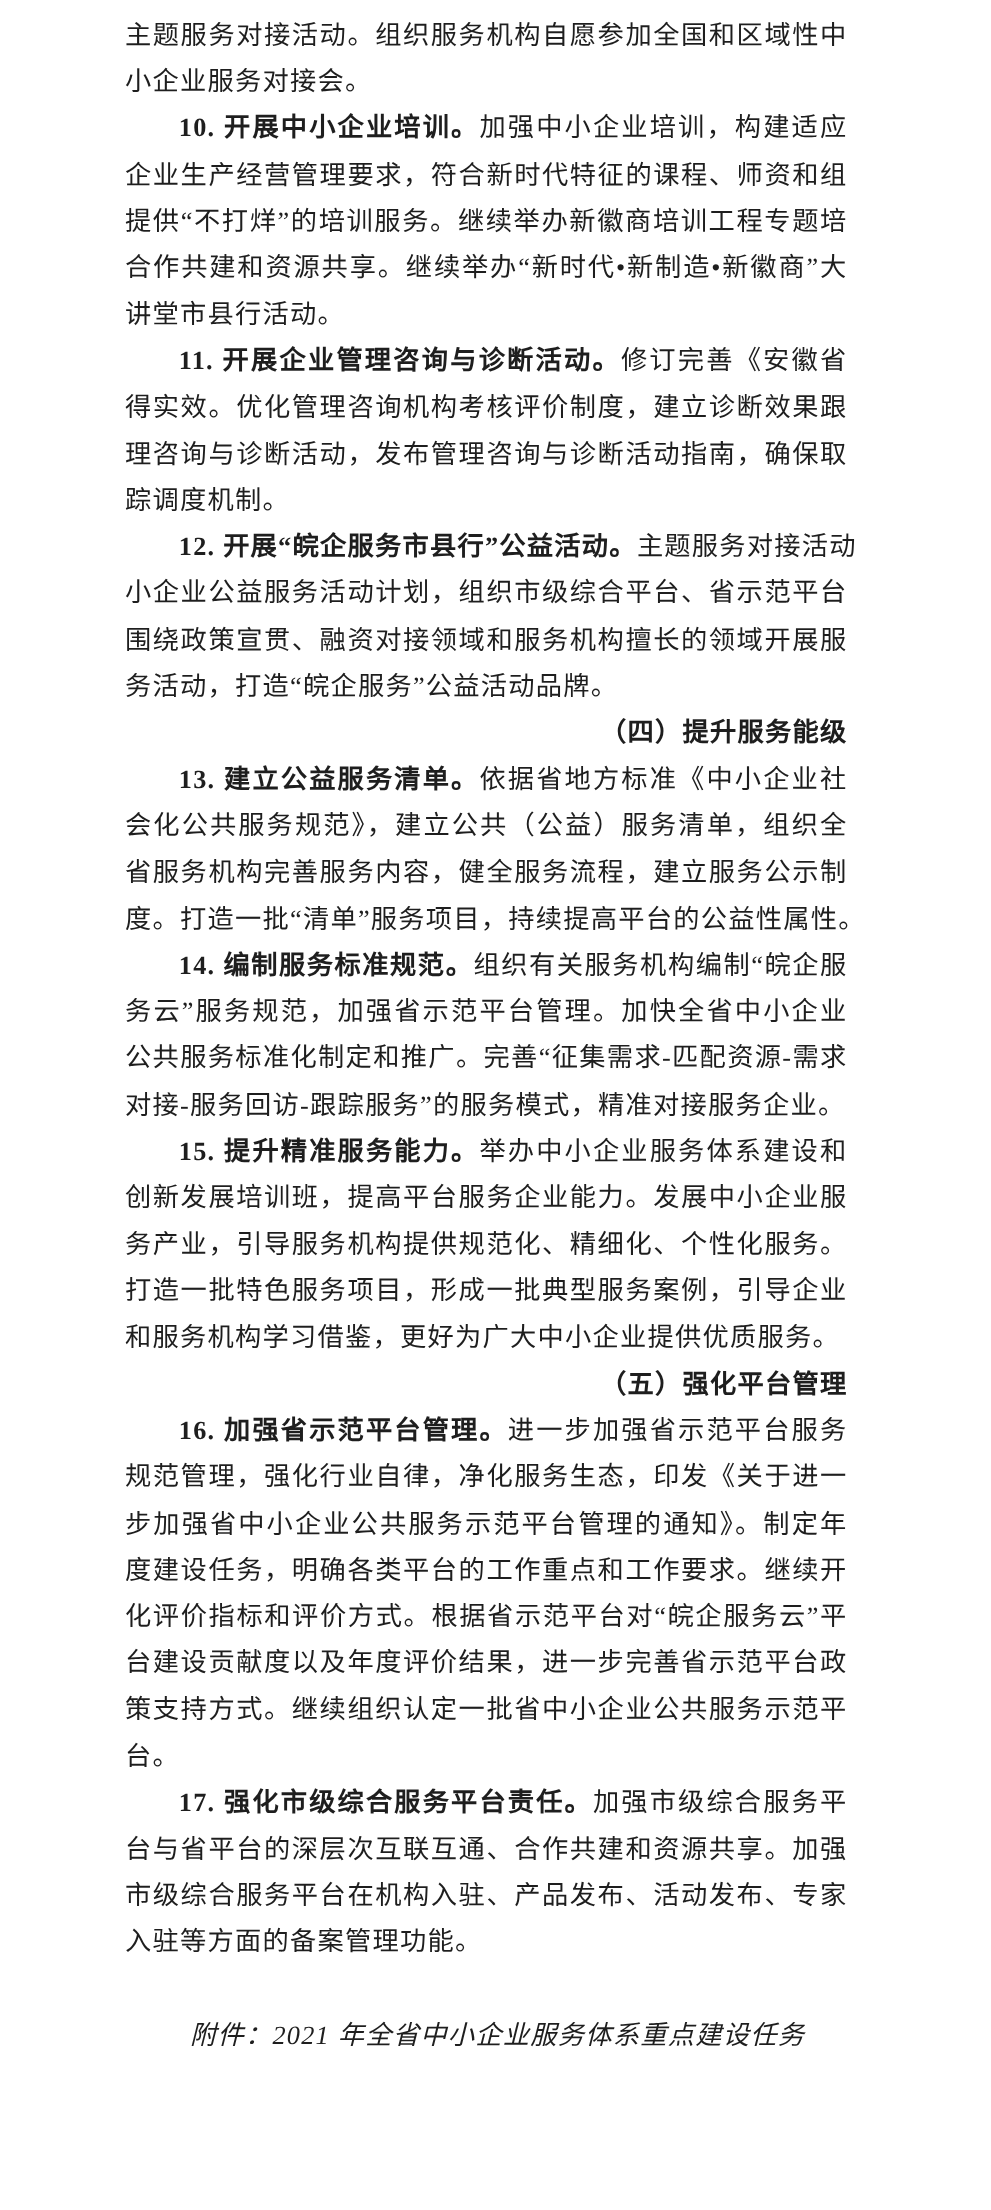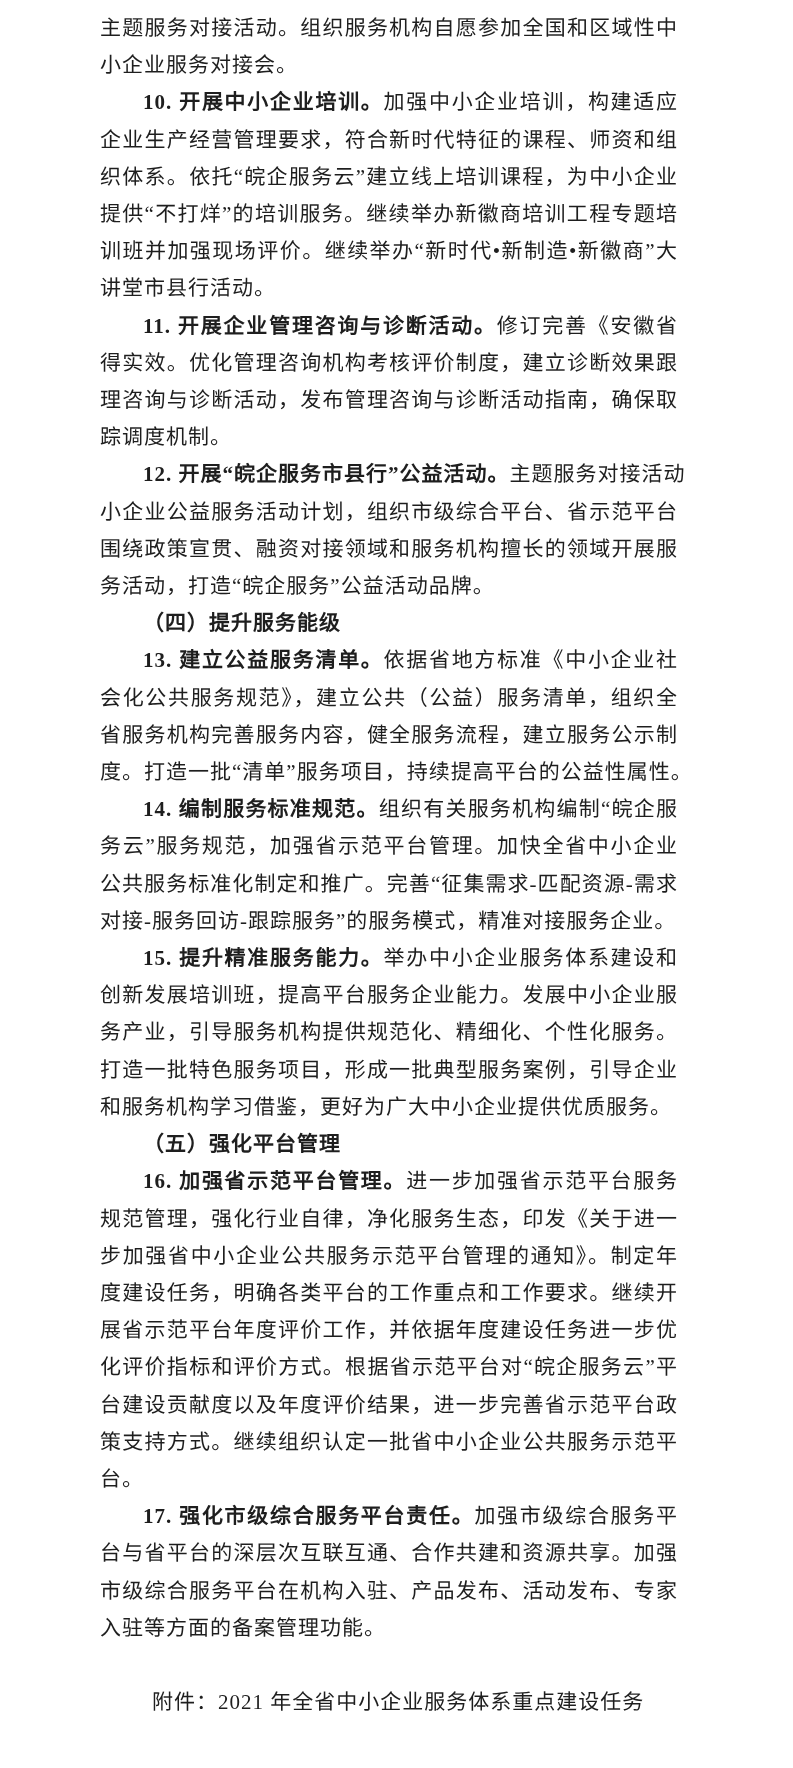--- a/index.html
+++ b/index.html
@@ -16,41 +16,40 @@
     width: 578px;
     font-family: "Liberation Serif", "DejaVu Serif", serif;
     font-size: 21px;
     line-height: 37.2px;
     color: #1e1e1e;
     letter-spacing: 1px;
   }
   .para { margin: 0; }
   .line { white-space: nowrap; }
   .line.just { text-align: justify; text-align-last: justify; }
-  .line.ind { text-indent: 43px; }
+  .line.ind { text-indent: 43px; text-align: right; }
   .seg-bold { font-weight: bold; }
   .heading .line { font-weight: bold; }
   .attachment { margin-top: 37px; }
-  .attachment .line { text-indent: 52px; }
+  .attachment .line { text-indent: 52px; font-style: italic; }
 </style>
 </head>
 <body>
 
 <div class="page">
   <div class="doc">
       <div class="para body">
         <div class="line just"><span class="seg">主题服务对接活动。组织服务机构自愿参加全国和区域性中</span></div>
         <div class="line"><span class="seg">小企业服务对接会。</span></div>
       </div>
       <div class="para body">
         <div class="line just ind"><span class="seg-bold">10. 开展中小企业培训。</span><span class="seg">加强中小企业培训，构建适应</span></div>
         <div class="line just"><span class="seg">企业生产经营管理要求，符合新时代特征的课程、师资和组</span></div>
-        <div class="line just"><span class="seg">织体系。依托“皖企服务云”建立线上培训课程，为中小企业</span></div>
         <div class="line just"><span class="seg">提供“不打烊”的培训服务。继续举办新徽商培训工程专题培</span></div>
-        <div class="line just"><span class="seg">训班并加强现场评价。继续举办“新时代•新制造•新徽商”大</span></div>
+        <div class="line just"><span class="seg">合作共建和资源共享。继续举办“新时代•新制造•新徽商”大</span></div>
         <div class="line"><span class="seg">讲堂市县行活动。</span></div>
       </div>
       <div class="para body">
         <div class="line just ind"><span class="seg-bold">11. 开展企业管理咨询与诊断活动。</span><span class="seg">修订完善《安徽省</span></div>
         <div class="line just"><span class="seg">得实效。优化管理咨询机构考核评价制度，建立诊断效果跟</span></div>
         <div class="line just"><span class="seg">理咨询与诊断活动，发布管理咨询与诊断活动指南，确保取</span></div>
         <div class="line"><span class="seg">踪调度机制。</span></div>
       </div>
       <div class="para body">
         <div class="line just ind"><span class="seg-bold">12. 开展“皖企服务市县行”公益活动。</span><span class="seg">主题服务对接活动</span></div>
@@ -81,21 +80,20 @@
         <div class="line"><span class="seg">和服务机构学习借鉴，更好为广大中小企业提供优质服务。</span></div>
       </div>
       <div class="para heading">
         <div class="line ind"><span class="seg-bold">（五）强化平台管理</span></div>
       </div>
       <div class="para body">
         <div class="line just ind"><span class="seg-bold">16. 加强省示范平台管理。</span><span class="seg">进一步加强省示范平台服务</span></div>
         <div class="line just"><span class="seg">规范管理，强化行业自律，净化服务生态，印发《关于进一</span></div>
         <div class="line just"><span class="seg">步加强省中小企业公共服务示范平台管理的通知》。制定年</span></div>
         <div class="line just"><span class="seg">度建设任务，明确各类平台的工作重点和工作要求。继续开</span></div>
-        <div class="line just"><span class="seg">展省示范平台年度评价工作，并依据年度建设任务进一步优</span></div>
         <div class="line just"><span class="seg">化评价指标和评价方式。根据省示范平台对“皖企服务云”平</span></div>
         <div class="line just"><span class="seg">台建设贡献度以及年度评价结果，进一步完善省示范平台政</span></div>
         <div class="line just"><span class="seg">策支持方式。继续组织认定一批省中小企业公共服务示范平</span></div>
         <div class="line"><span class="seg">台。</span></div>
       </div>
       <div class="para body">
         <div class="line just ind"><span class="seg-bold">17. 强化市级综合服务平台责任。</span><span class="seg">加强市级综合服务平</span></div>
         <div class="line just"><span class="seg">台与省平台的深层次互联互通、合作共建和资源共享。加强</span></div>
         <div class="line just"><span class="seg">市级综合服务平台在机构入驻、产品发布、活动发布、专家</span></div>
         <div class="line"><span class="seg">入驻等方面的备案管理功能。</span></div>

